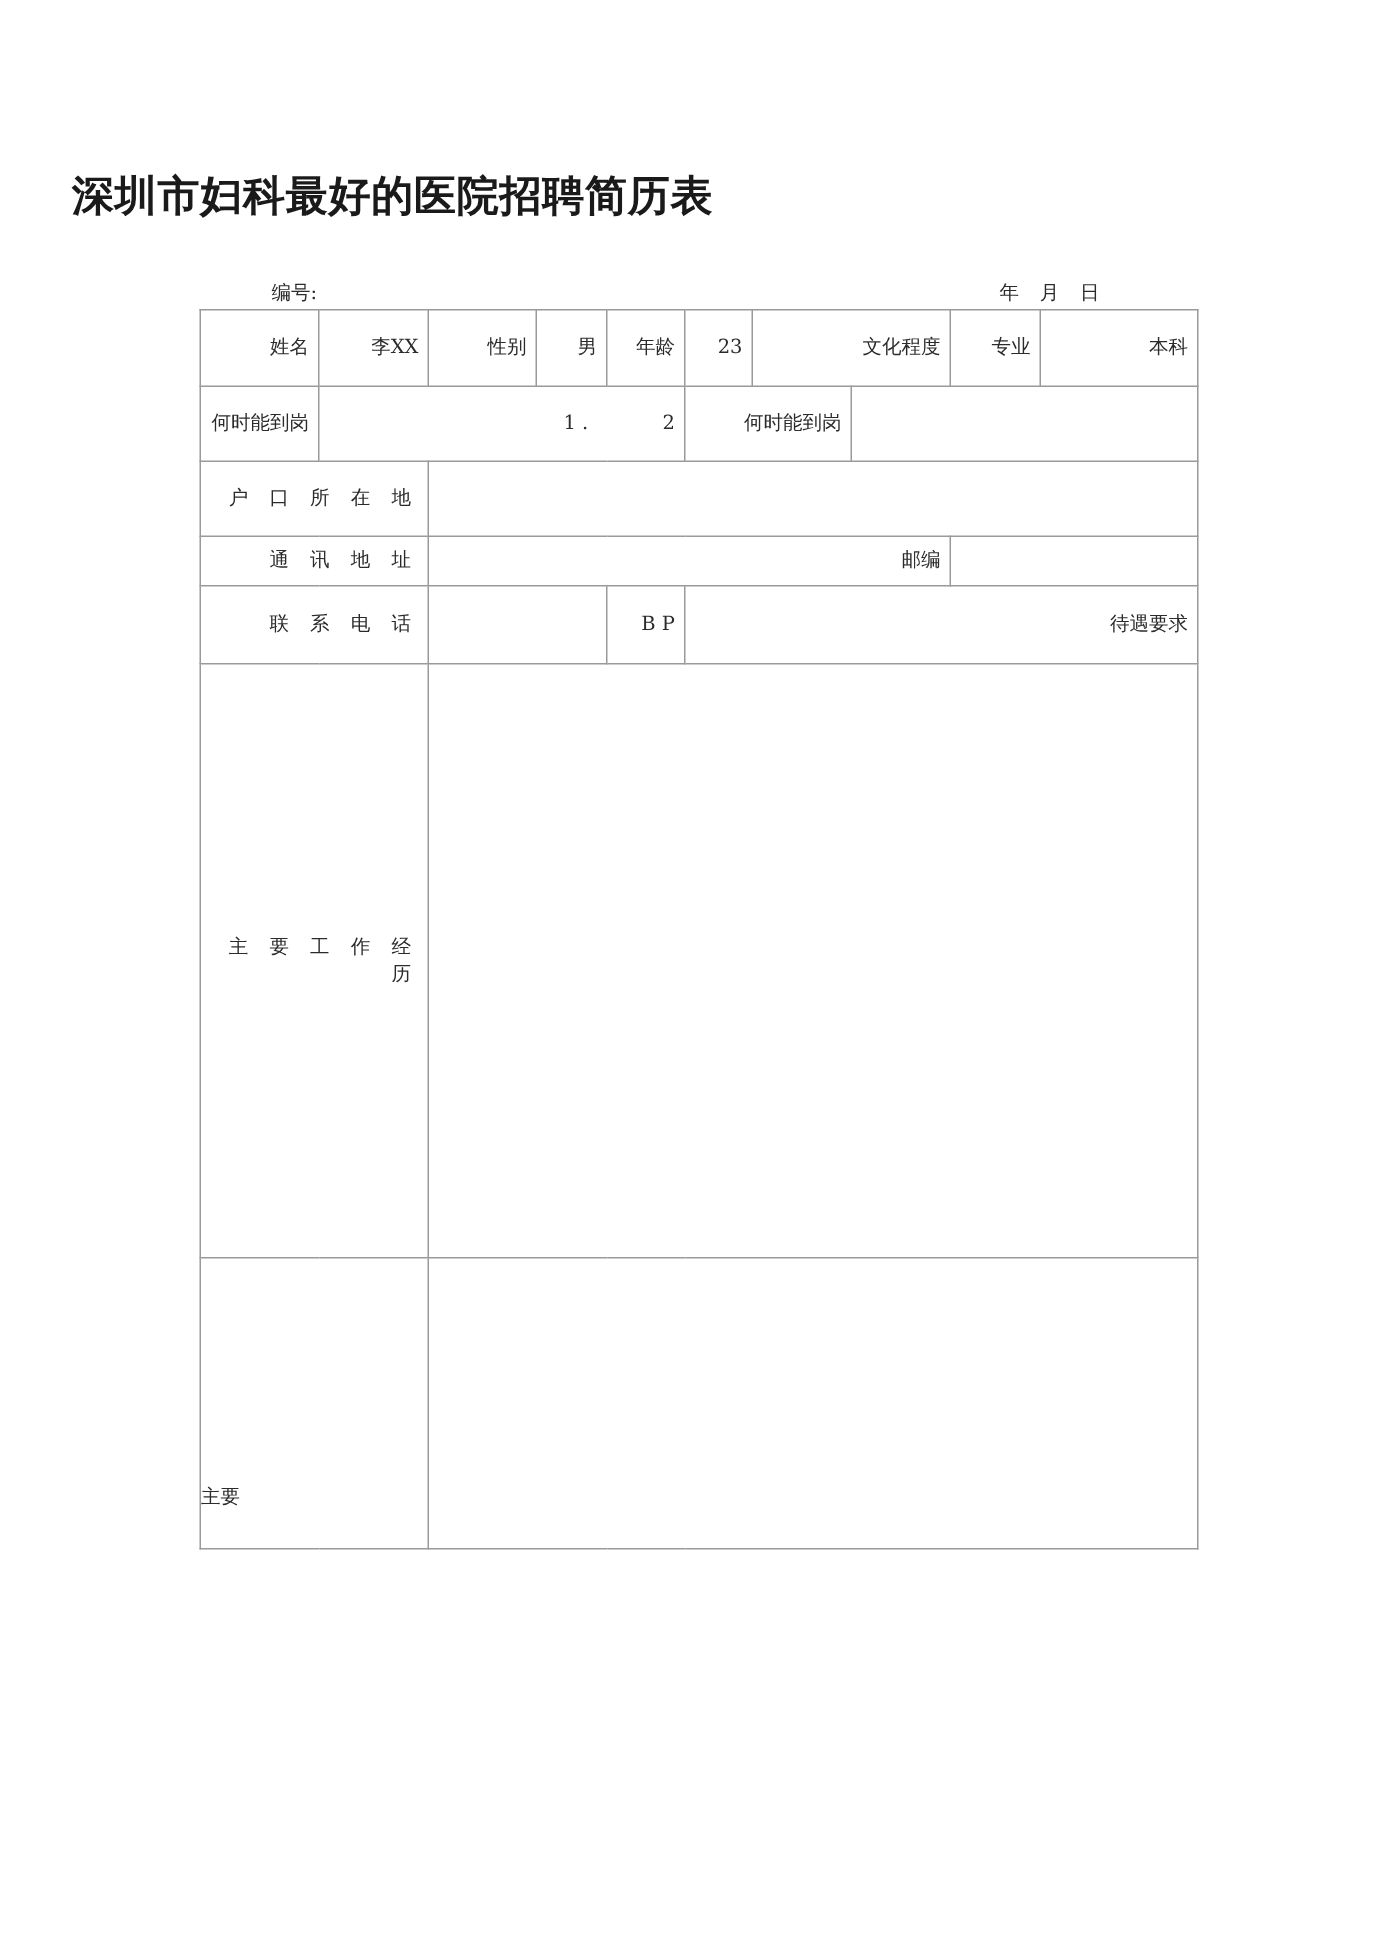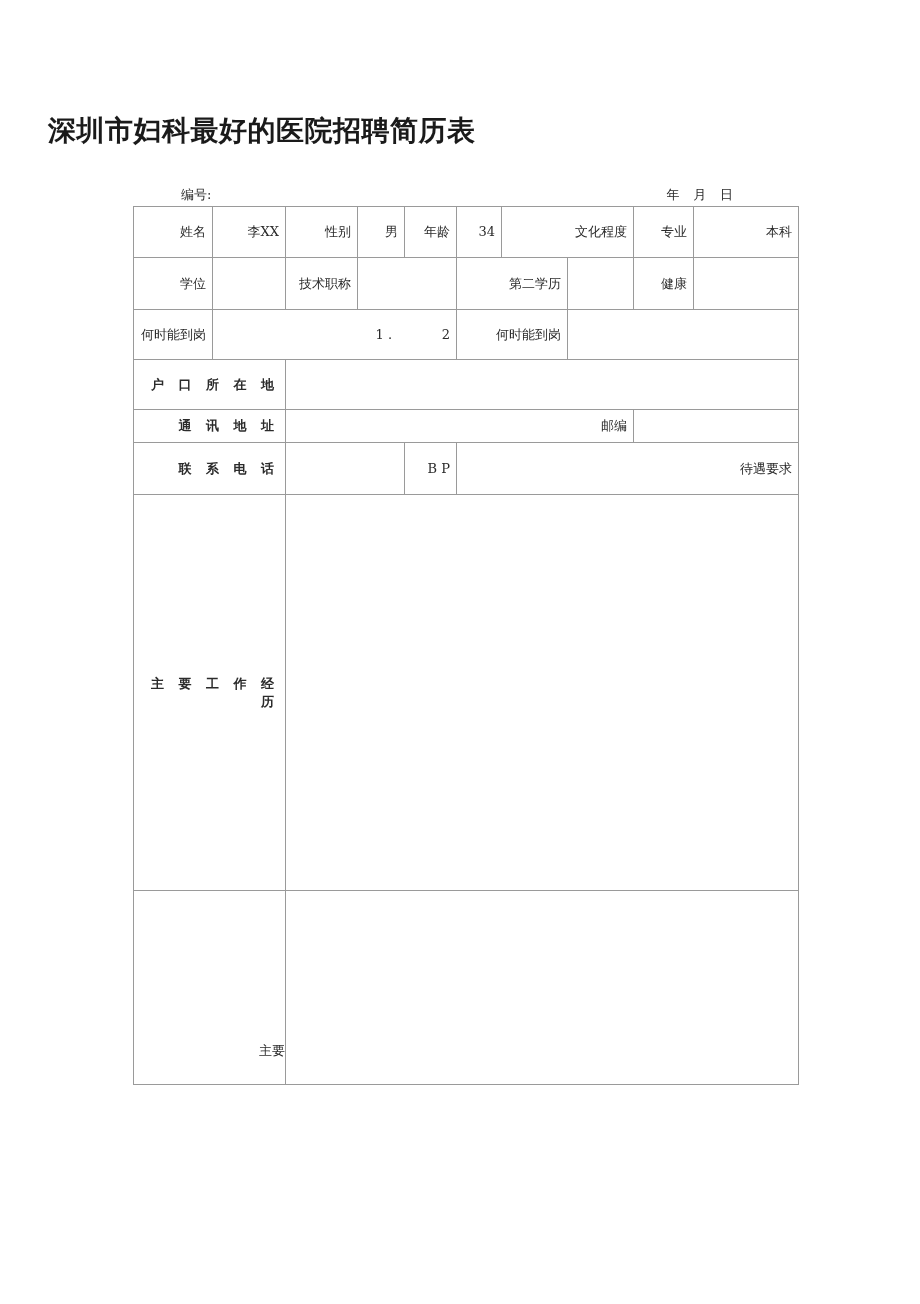--- a/index.html
+++ b/index.html
@@ -87,33 +87,32 @@
     overflow: hidden;
   }
   .c-left   { text-align: right; }
   .c-center { text-align: right; }
   .c-right  { text-align: right; }
   .v-top    { vertical-align: top; padding-top: 8px; }
 
   .label-spread {
     letter-spacing: 5px;
     display: inline-block;
-    font-weight: bold;
   }
 
   .stack-cell {
     position: relative;
     height: 100%;
   }
   .stack-top {
     position: absolute;
     left: 0;
     right: 0;
     top: 54px;
-    text-align: right;
+    text-align: left;
   }
 
   .opt-line {
     white-space: pre;
     font-family: "DejaVu Serif", "Liberation Serif", serif;
     margin-top: 27px;
   }
 </style>
 </head>
 <body>
@@ -141,36 +140,26 @@
       <col style="width:105px">
     </colgroup>
 
     <tbody>
         <tr style="height:51px">
       <td class="c-center">姓名</td>
       <td class="c-center">李XX</td>
       <td class="c-center">性别</td>
       <td class="c-center">男</td>
       <td class="c-left">年龄</td>
-      <td class="c-center">34</td>
+      <td class="c-center">23</td>
       <td class="c-left" colspan="2">文化程度</td>
       <td class="c-center">专业</td>
       <td class="c-center">本科</td>
     </tr>
 
-    <tr style="height:52px">
-      <td class="c-center">学位</td>
-      <td class="c-center"></td>
-      <td class="c-left">技术职称</td>
-      <td class="c-center" colspan="2"></td>
-      <td class="c-left" colspan="2">第二学历</td>
-      <td class="c-center"></td>
-      <td class="c-center">健康</td>
-      <td class="c-center"></td>
-    </tr>
 
 
     <tr style="height:50px">
       <td class="c-left">何时能到岗</td>
       <td class="c-left opt-line" colspan="4">1 .            2</td>
       <td class="c-center" colspan="2">何时能到岗</td>
       <td class="c-left" colspan="3"></td>
     </tr>
 
     <tr style="height:50px">

